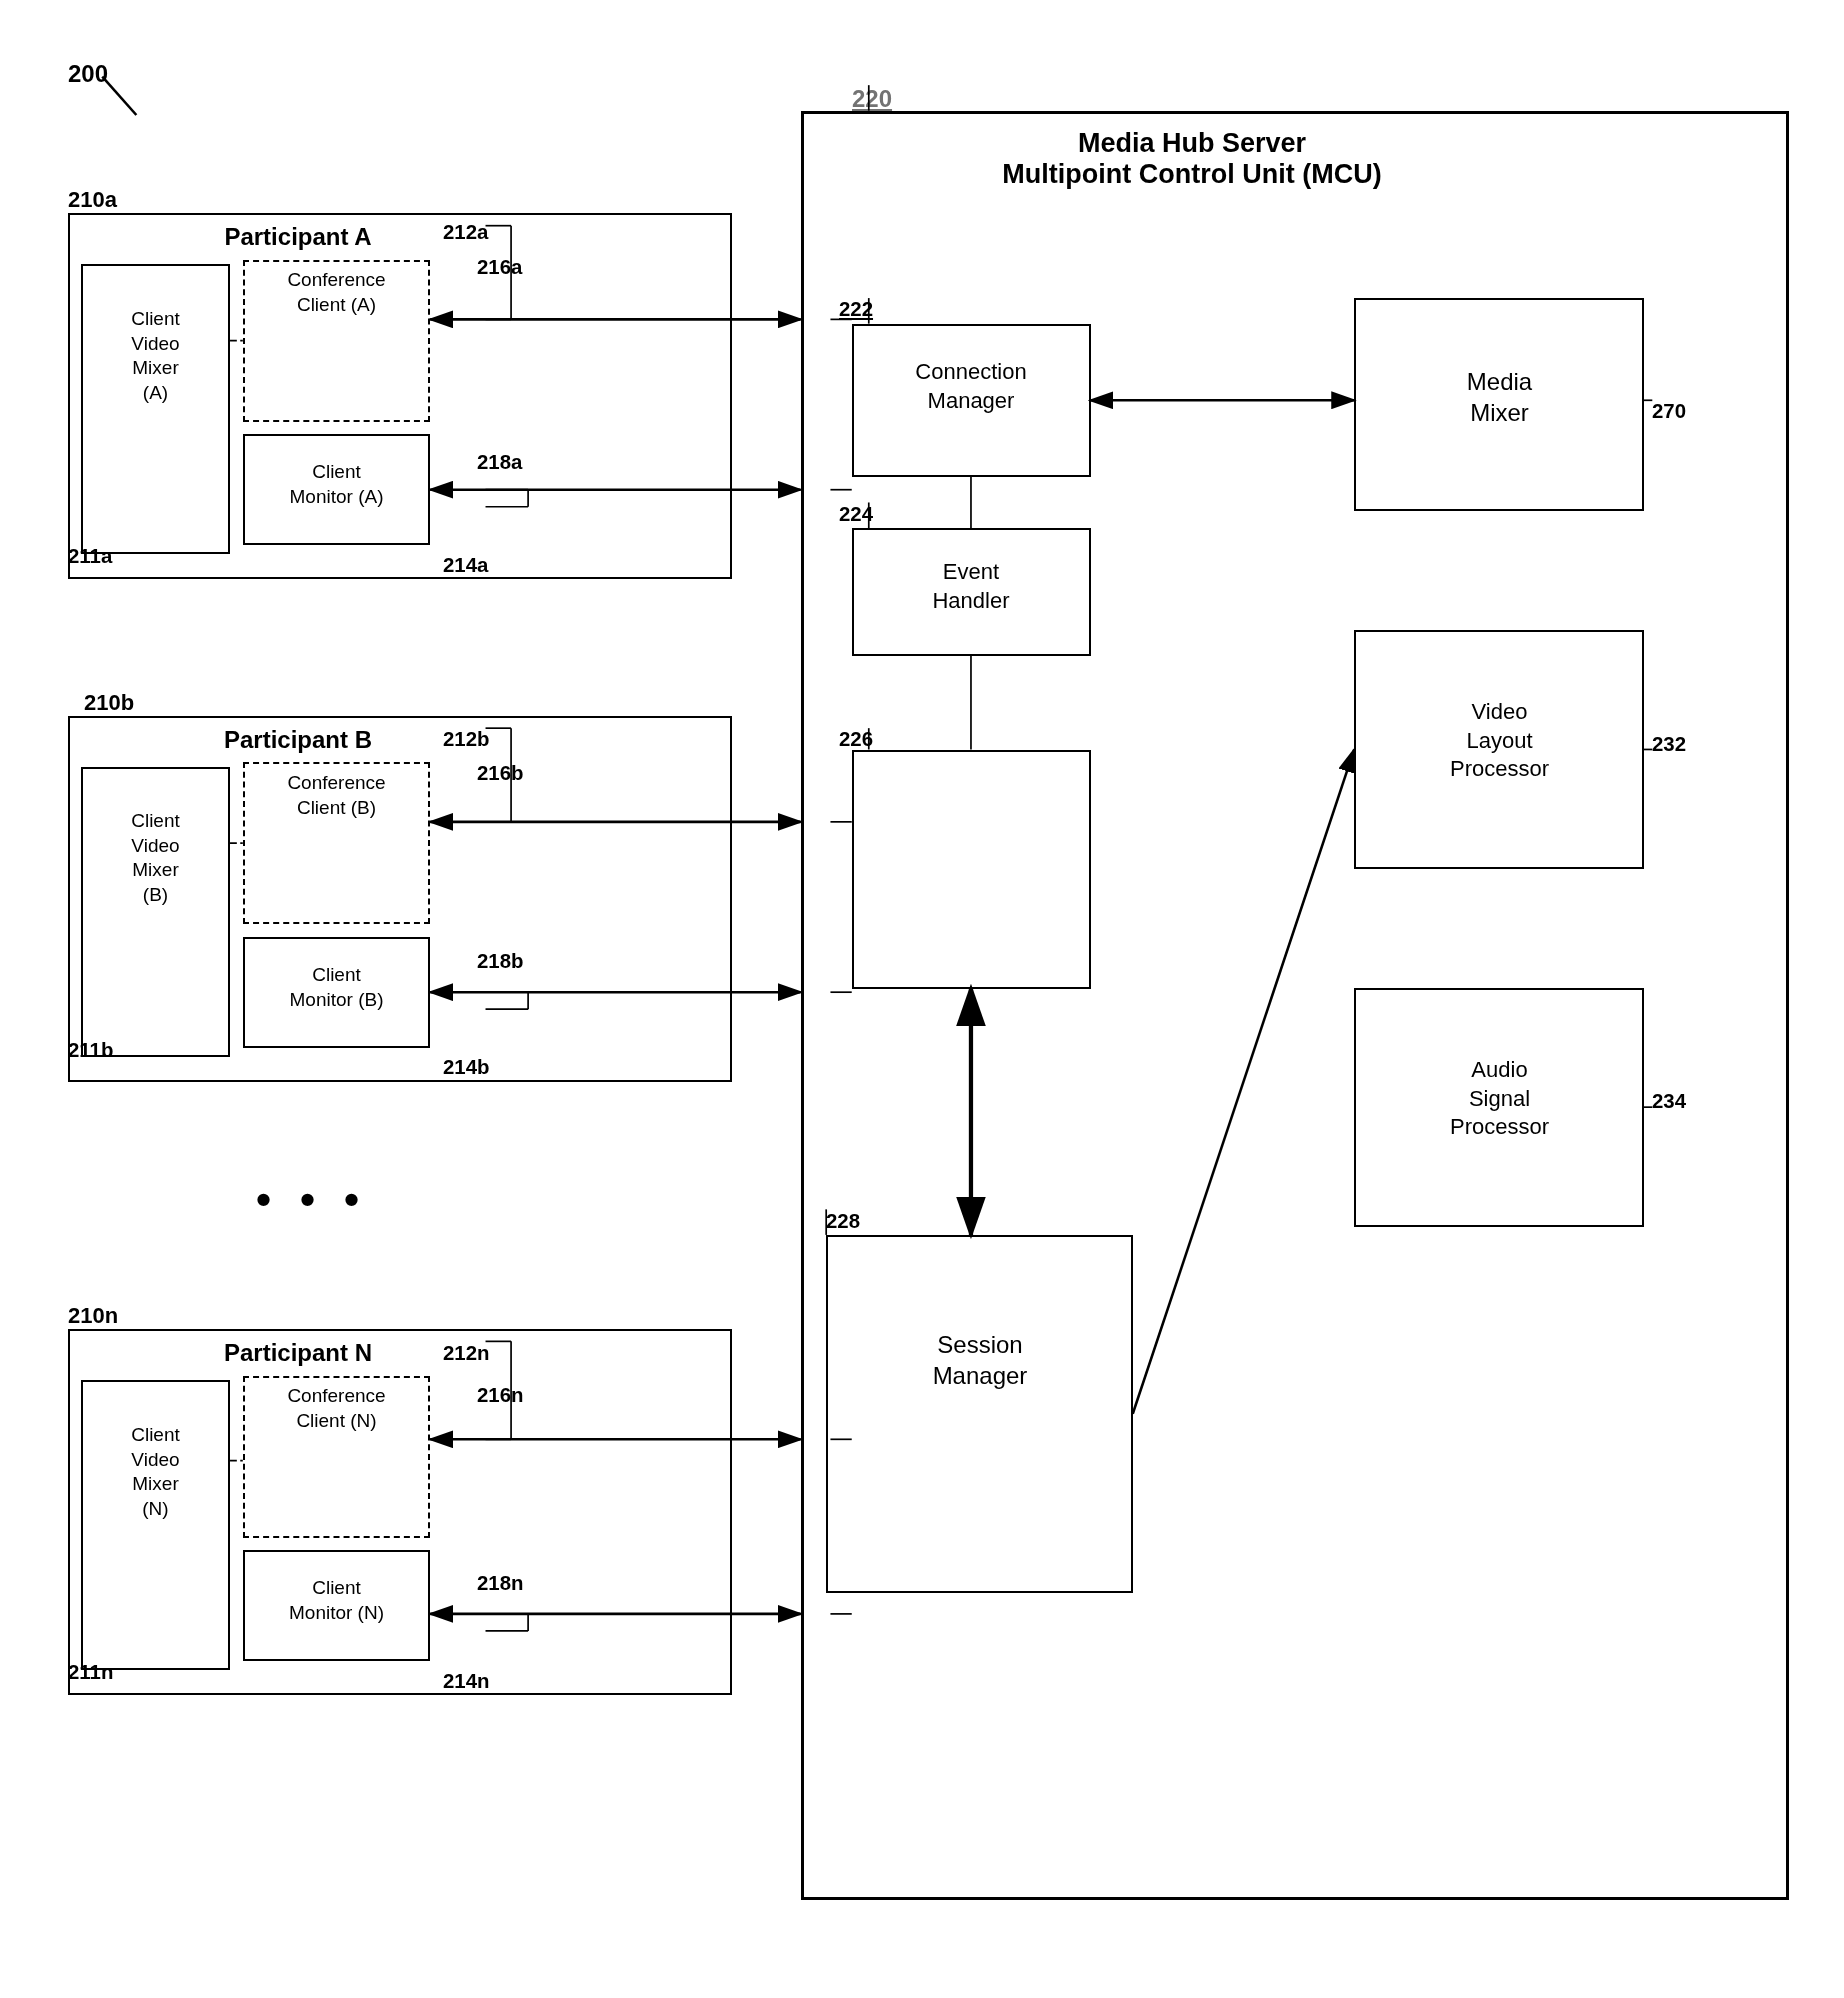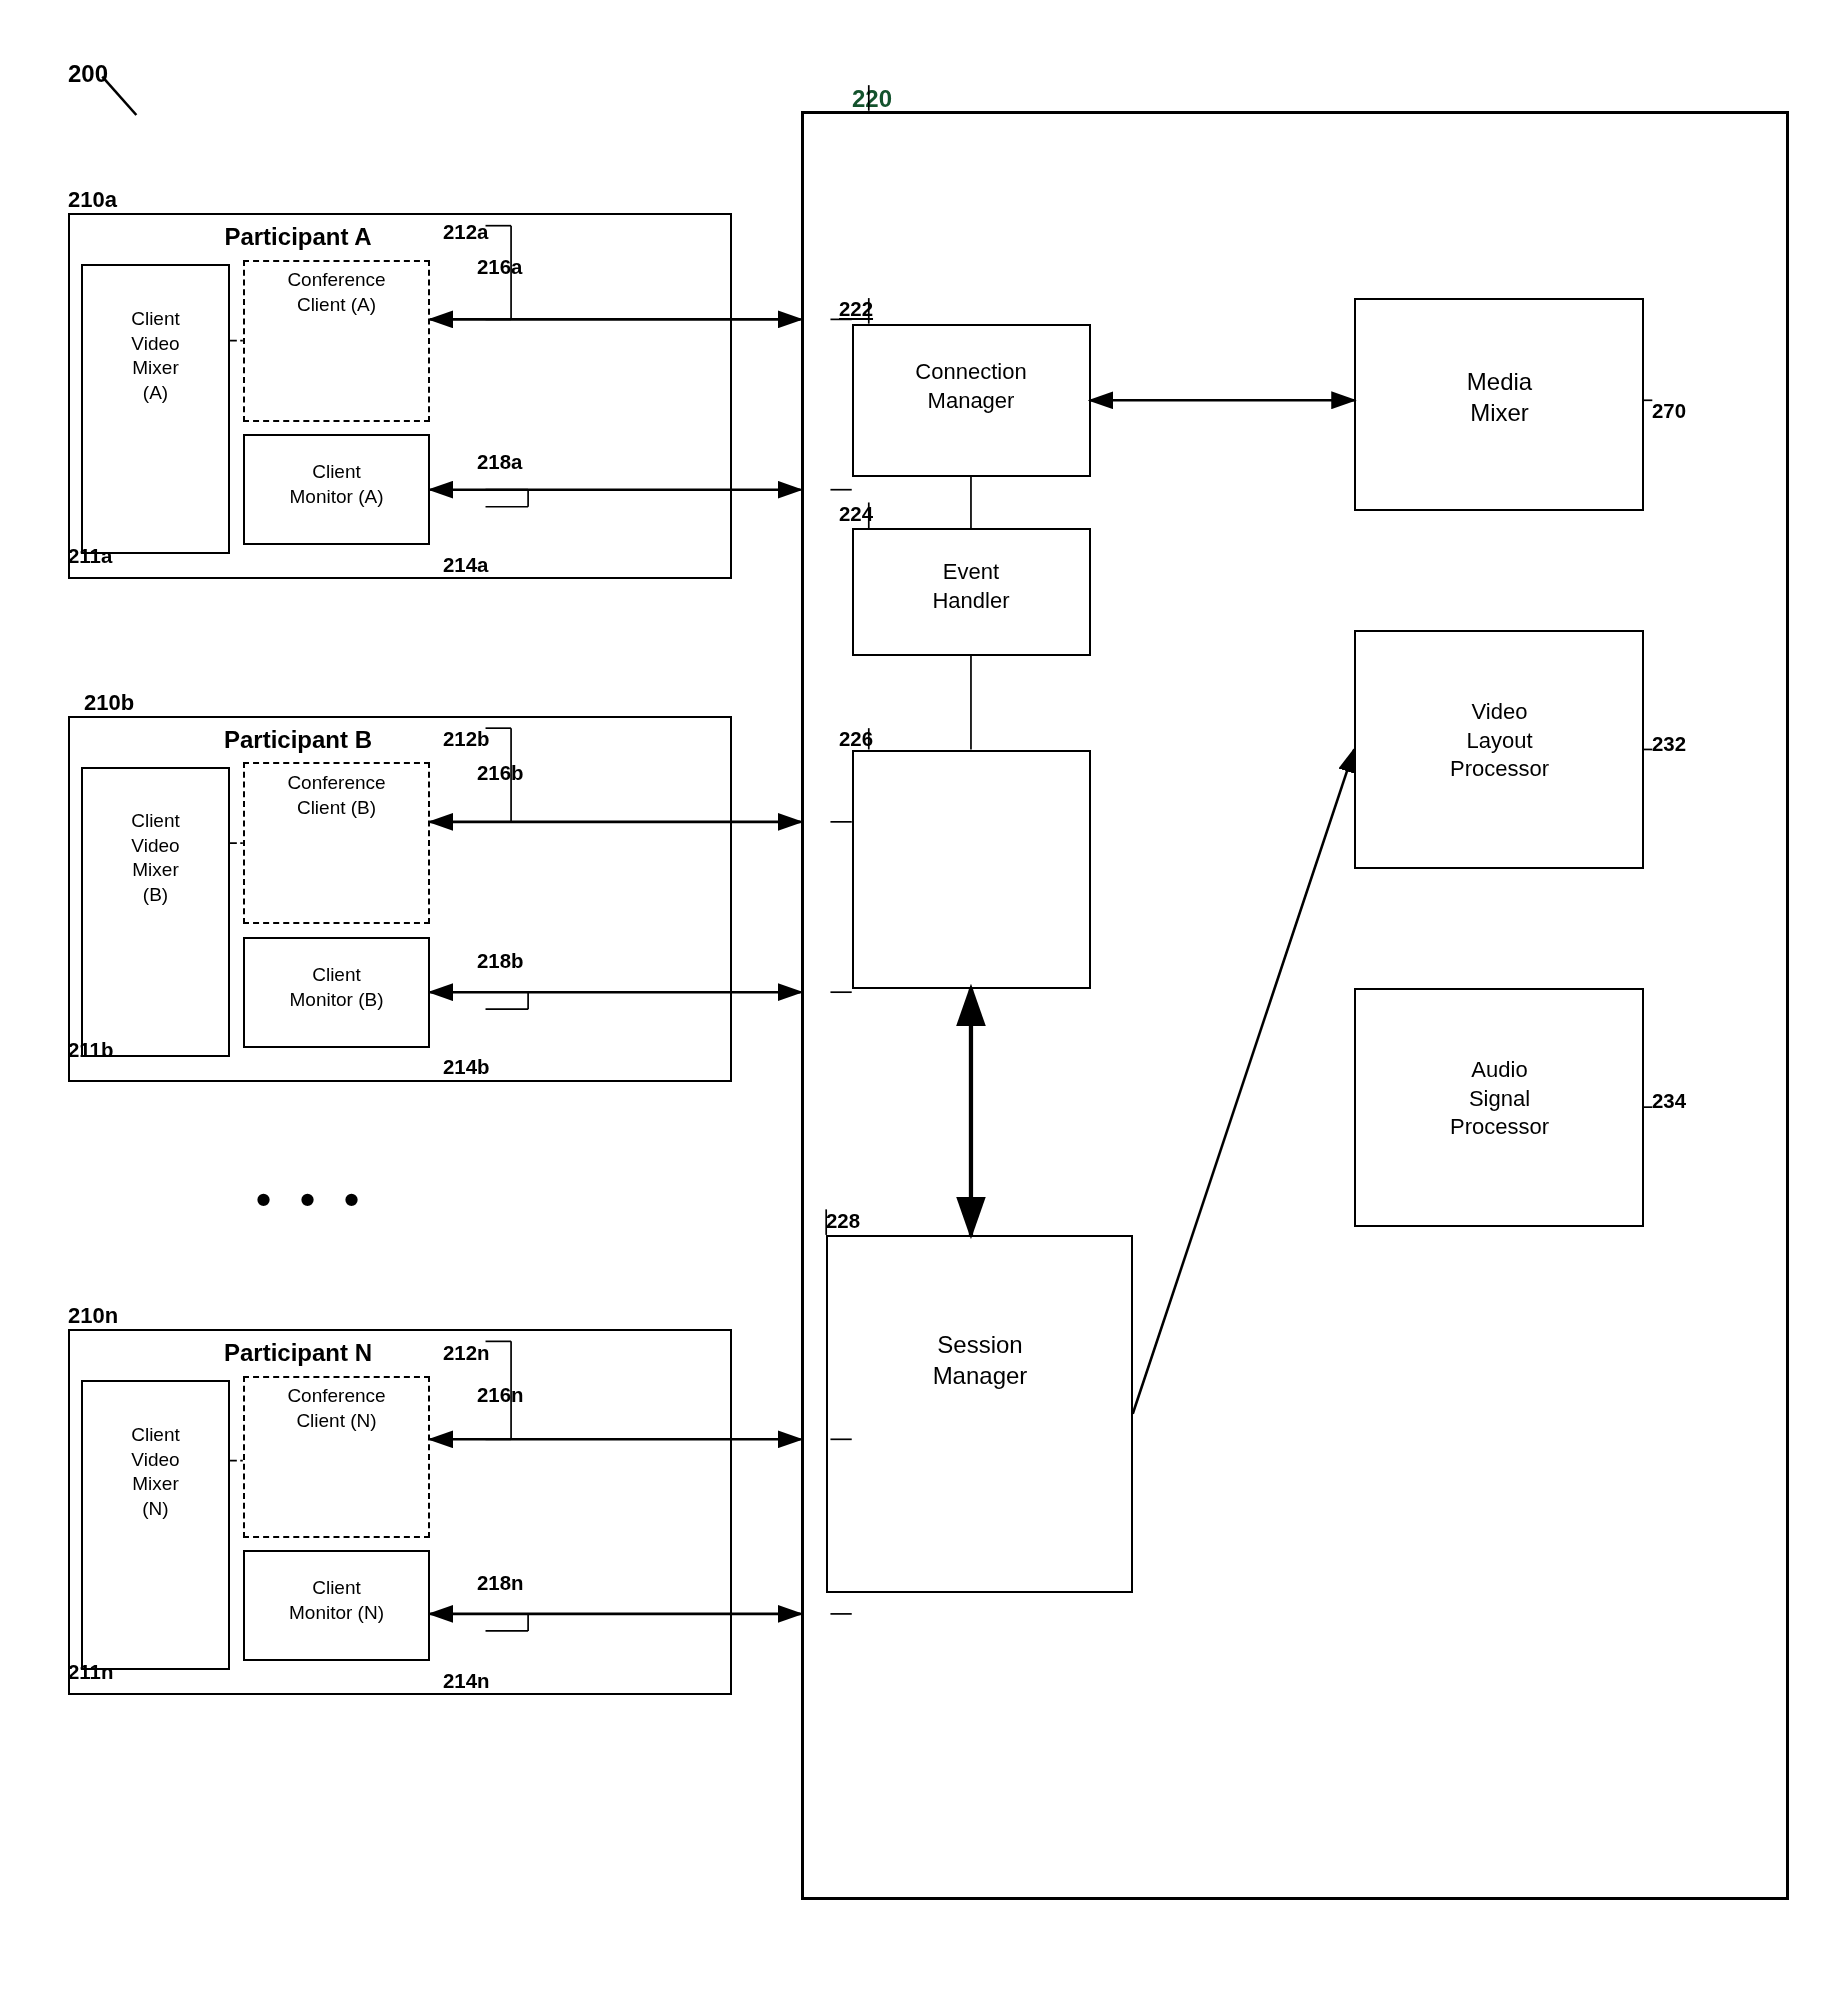--- a/index.html
+++ b/index.html
@@ -19,21 +19,22 @@
     }
     .label {
       position: absolute;
       font-size: 24px;
       font-weight: bold;
       color: #000;
     }
     .label-normal {
       position: absolute;
       font-size: 22px;
-      color: #14532d;
+      color: #737373;
+      text-decoration: underline;
     }
     .box {
       position: absolute;
       border: 2.6px solid #000;
       background: #fff;
     }
     .box-dashed {
       position: absolute;
       border: 2.6px dashed #000;
       background: #fff;
@@ -58,20 +59,24 @@
 <body>
 
 <div class="diagram-container">
 
   <div class="label" style="top:60px; left:68px;">200</div>
 
   <div class="box" style="top:111px; left:801px; width:988px; height:1789px; border-width:3.4px;"></div>
 
   <div class="label-normal" style="top:85px; left:852px; font-size:24px; font-weight:bold;">220</div>
 
+  <div style="position:absolute; top:128px; left:894px; font-size:27px; font-weight:bold; text-align:center; width:596px;">
+    <span>Media Hub Server</span><br>
+    <span>Multipoint Control Unit (MCU)</span>
+  </div>
 
   <div class="box" style="top:213px; left:68px; width:664px; height:366px;"></div>
 
   <div class="label" style="top:187px; left:68px; font-size:22px;">210a</div>
 
   <div class="inner-label" style="top:221px; left:170px; font-size:24px; font-weight:bold; width:256px;">Participant A</div>
 
   <div class="box" style="top:264px; left:81px; width:149px; height:290px;"></div>
   <div class="inner-label" style="top:307px; left:82px; width:147px; font-size:19px;">Client<br>Video<br>Mixer<br>(A)</div>
 

